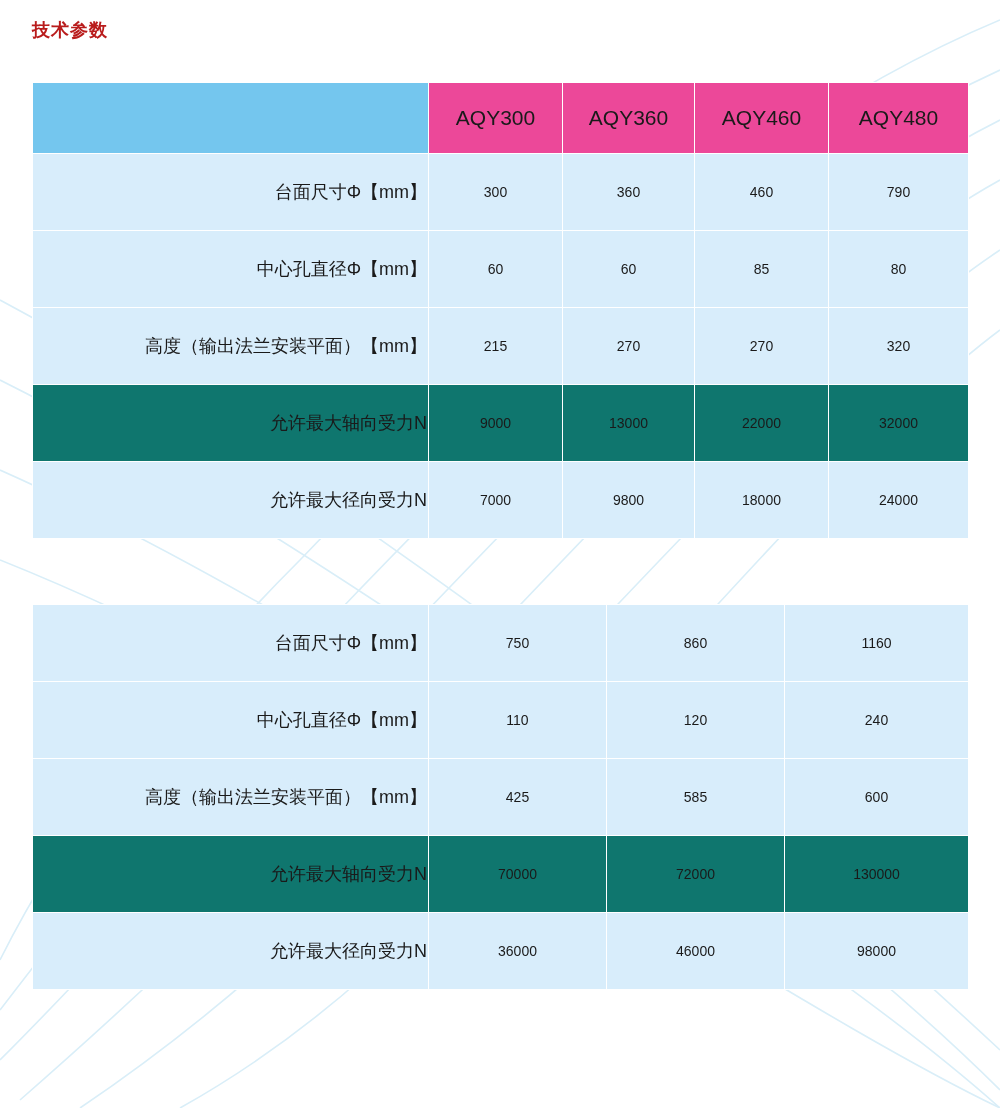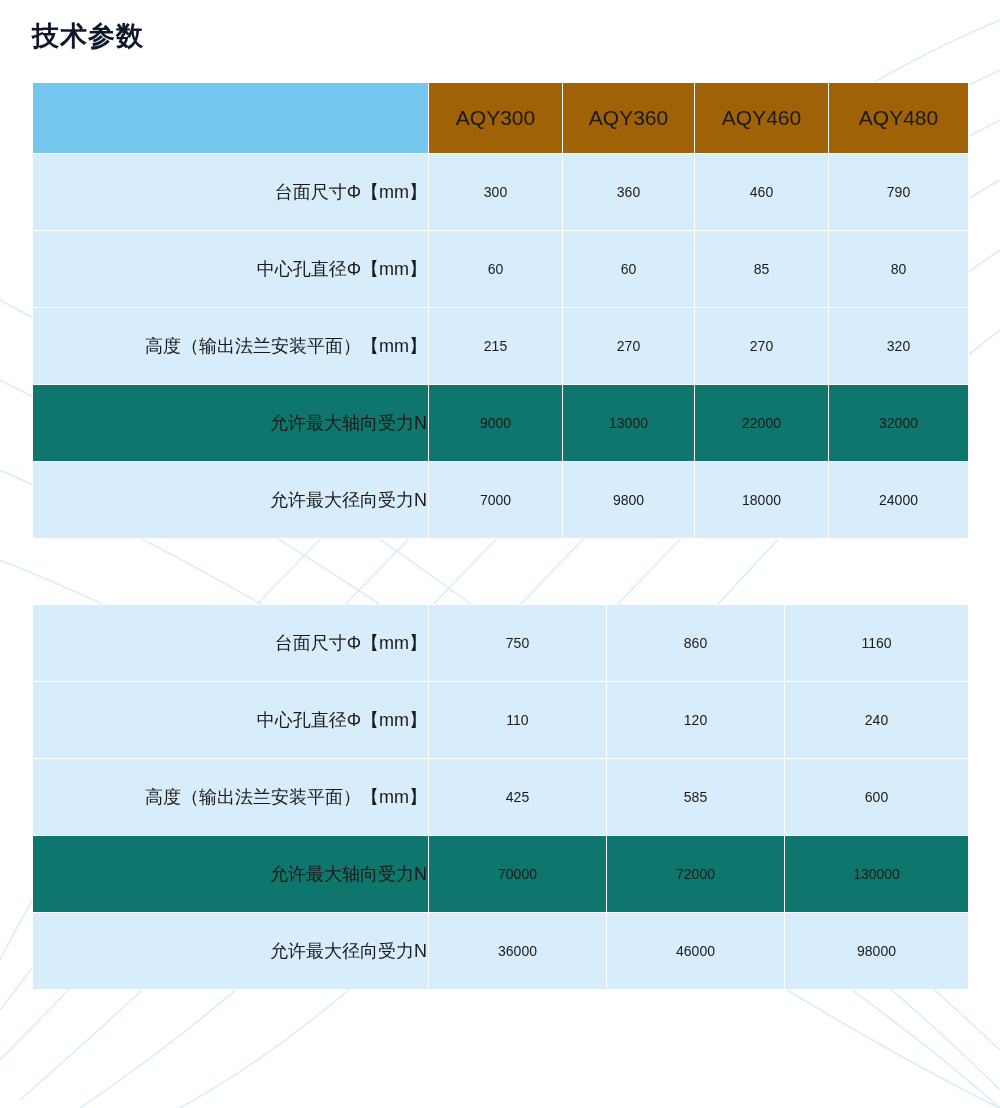--- a/index.html
+++ b/index.html
@@ -25,44 +25,44 @@
   .page {
     position: relative;
     z-index: 1;
     width: 1000px;
     height: 1108px;
   }
   .page-title {
     position: absolute;
     left: 32px;
     top: 18px;
-    font-size: 27px;
+    font-size: 18px;
     font-weight: bold;
-    color: #0f172a;
+    color: #b91c1c;
     letter-spacing: 1px;
   }
   table.spec {
     position: absolute;
     border-collapse: collapse;
     table-layout: fixed;
   }
   table.spec td {
     border: 1px solid #ffffff;
     text-align: center;
     color: #1a1a1a;
     font-size: 14px;
     background: #d8edfb;
   }
   table.spec td.label {
     text-align: right;
     padding-left: 22px;
     font-size: 18px;
   }
   table.spec tr.header td {
-    background: #a16207;
+    background: #ec4899;
     font-size: 21px;
     height: 68px;
   }
   table.spec tr.header td.label {
     background: #74c6ee;
   }
   table.spec tr.body td {
     height: 74px;
   }
   table.spec tr.body td.strong {

